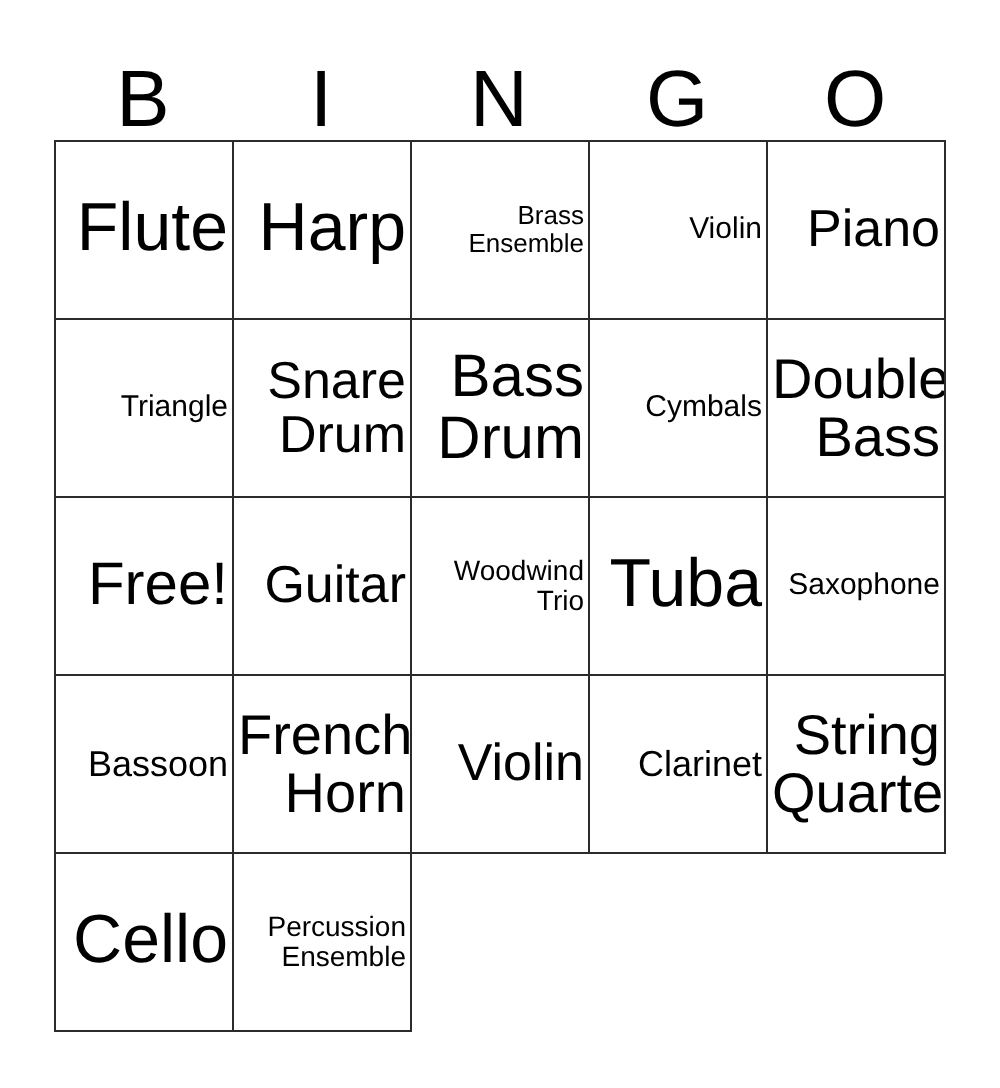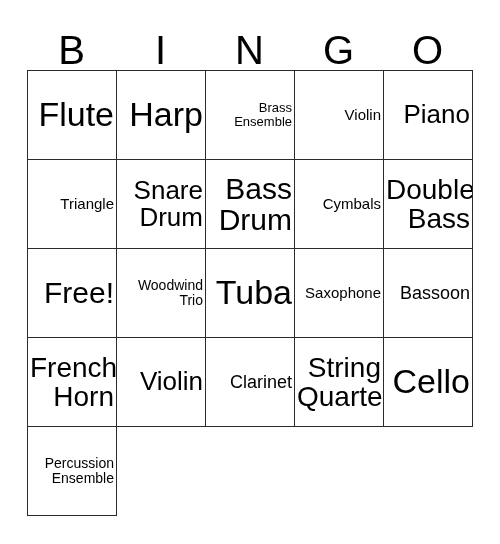--- a/index.html
+++ b/index.html
@@ -134,20 +134,23 @@
         <span class="cell-text">Cymbals</span>
       </div>
 
     <div class="cell fs-md">
         <span class="cell-text">Double
 Bass</span>
       </div>
     <div class="cell fs-xl">
         <span class="cell-text">Free!</span>
       </div>
+    <div class="cell fs-lg">
+        <span class="cell-text">Guitar</span>
+      </div>
 
     <div class="cell fs-xxs">
         <span class="cell-text">Woodwind
 Trio</span>
       </div>
     <div class="cell fs-xxl">
         <span class="cell-text">Tuba</span>
       </div>
     <div class="cell fs-xs">
         <span class="cell-text">Saxophone</span>

